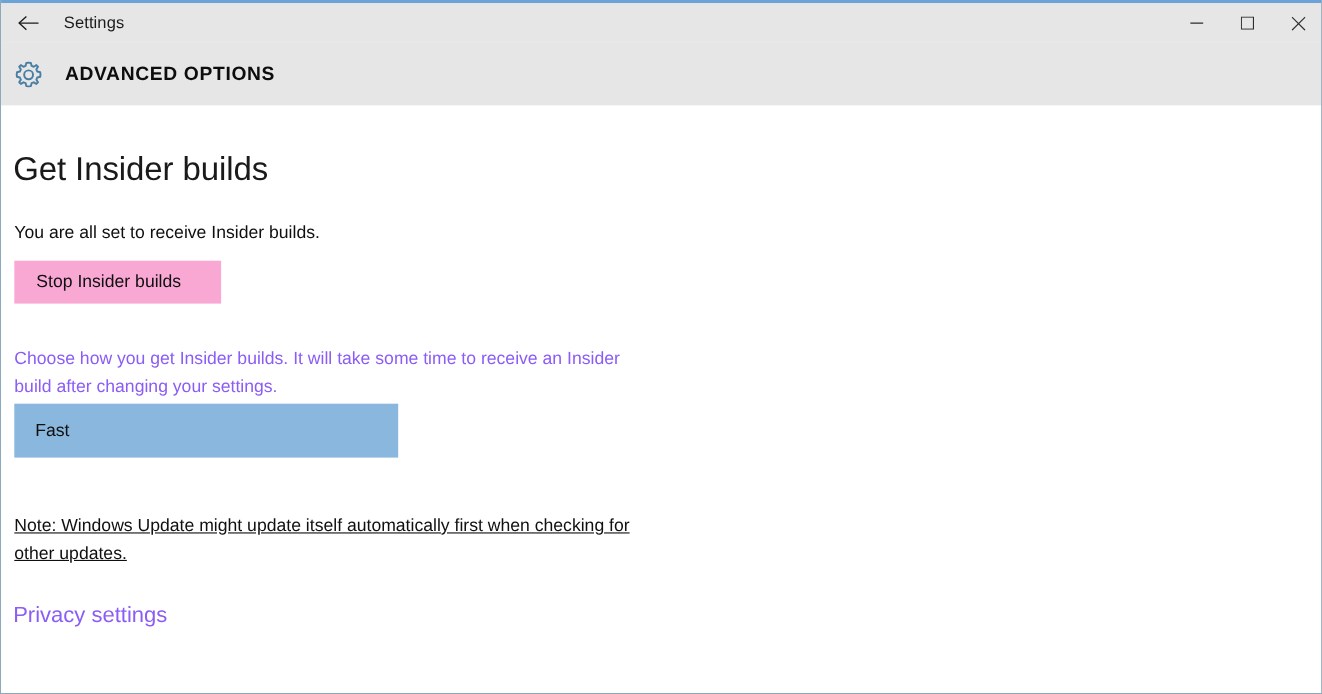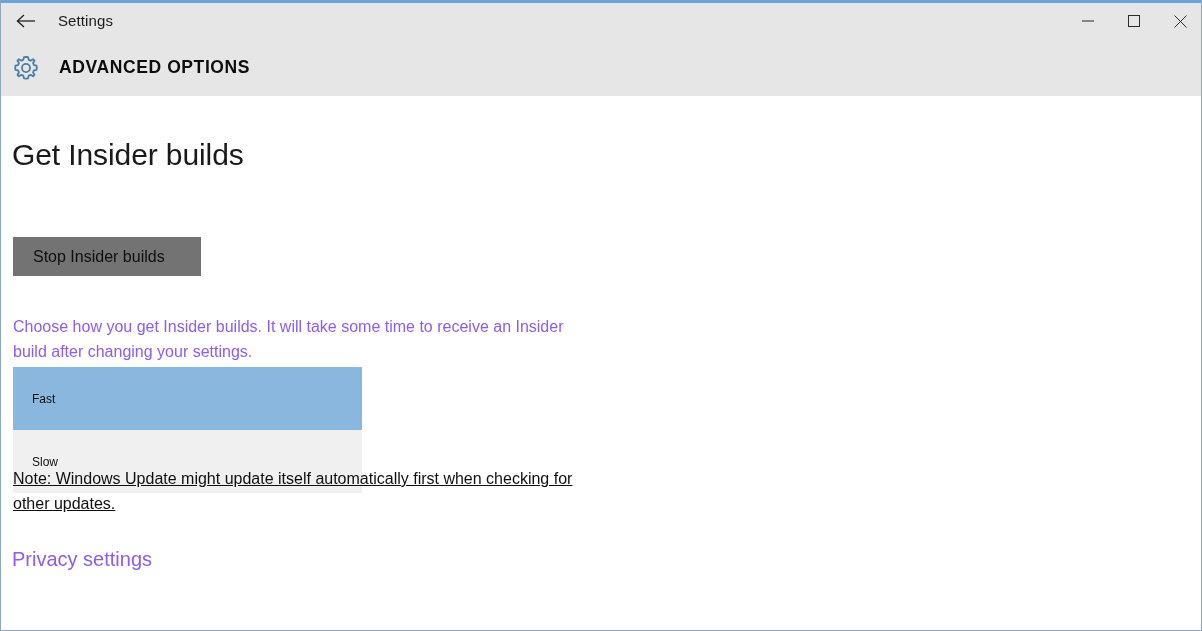--- a/index.html
+++ b/index.html
@@ -138,21 +138,21 @@
     color: #0f0f0f;
     white-space: nowrap;
   }
 
   .stop-button {
     position: absolute;
     left: 12px;
     top: 141px;
     width: 188px;
     height: 39px;
-    background: #737373;
+    background: #f9a8d4;
     border: none;
     outline: none;
     font-family: "Liberation Sans", sans-serif;
     font-size: 16px;
     color: #0f0f0f;
     text-align: left;
     padding: 0 0 0 20px;
     cursor: default;
     box-sizing: border-box;
   }
@@ -169,26 +169,26 @@
 
   
   .dropdown-list {
     position: absolute;
     left: 12px;
     top: 271px;
     width: 349px;
     background: #f0f0f0;
   }
   .dropdown-item {
-    height: 63px;
+    height: 49px;
     display: flex;
     align-items: center;
     padding-left: 19px;
     box-sizing: border-box;
-    font-size: 12px;
+    font-size: 16px;
     color: #0f0f0f;
     background: #f0f0f0;
     cursor: default;
   }
   .dropdown-item.selected {
     background: #8ab7de;
   }
 
   .note-text {
     position: absolute;
@@ -272,28 +272,28 @@
         </g>
       </svg>
     </div>
     <div class="header-title">ADVANCED OPTIONS</div>
   </div>
 
   <div class="content">
 
     <div class="page-title">Get Insider builds</div>
 
+    <div class="status-text">You are all set to receive Insider builds.</div>
 
     <button class="stop-button">Stop Insider builds</button>
 
     <div class="choose-text">Choose how you get Insider builds. It will take some time to receive an Insider build after changing your settings.</div>
 
     <div class="dropdown-list">
       <div class="dropdown-item selected">Fast</div>
-      <div class="dropdown-item">Slow</div>
     </div>
 
     <div class="note-text">Note: Windows Update might update itself automatically first when checking for other updates.</div>
 
     <a class="privacy-link" href="#">Privacy settings</a>
 
   </div>
 </div>
 
 </body></html>

